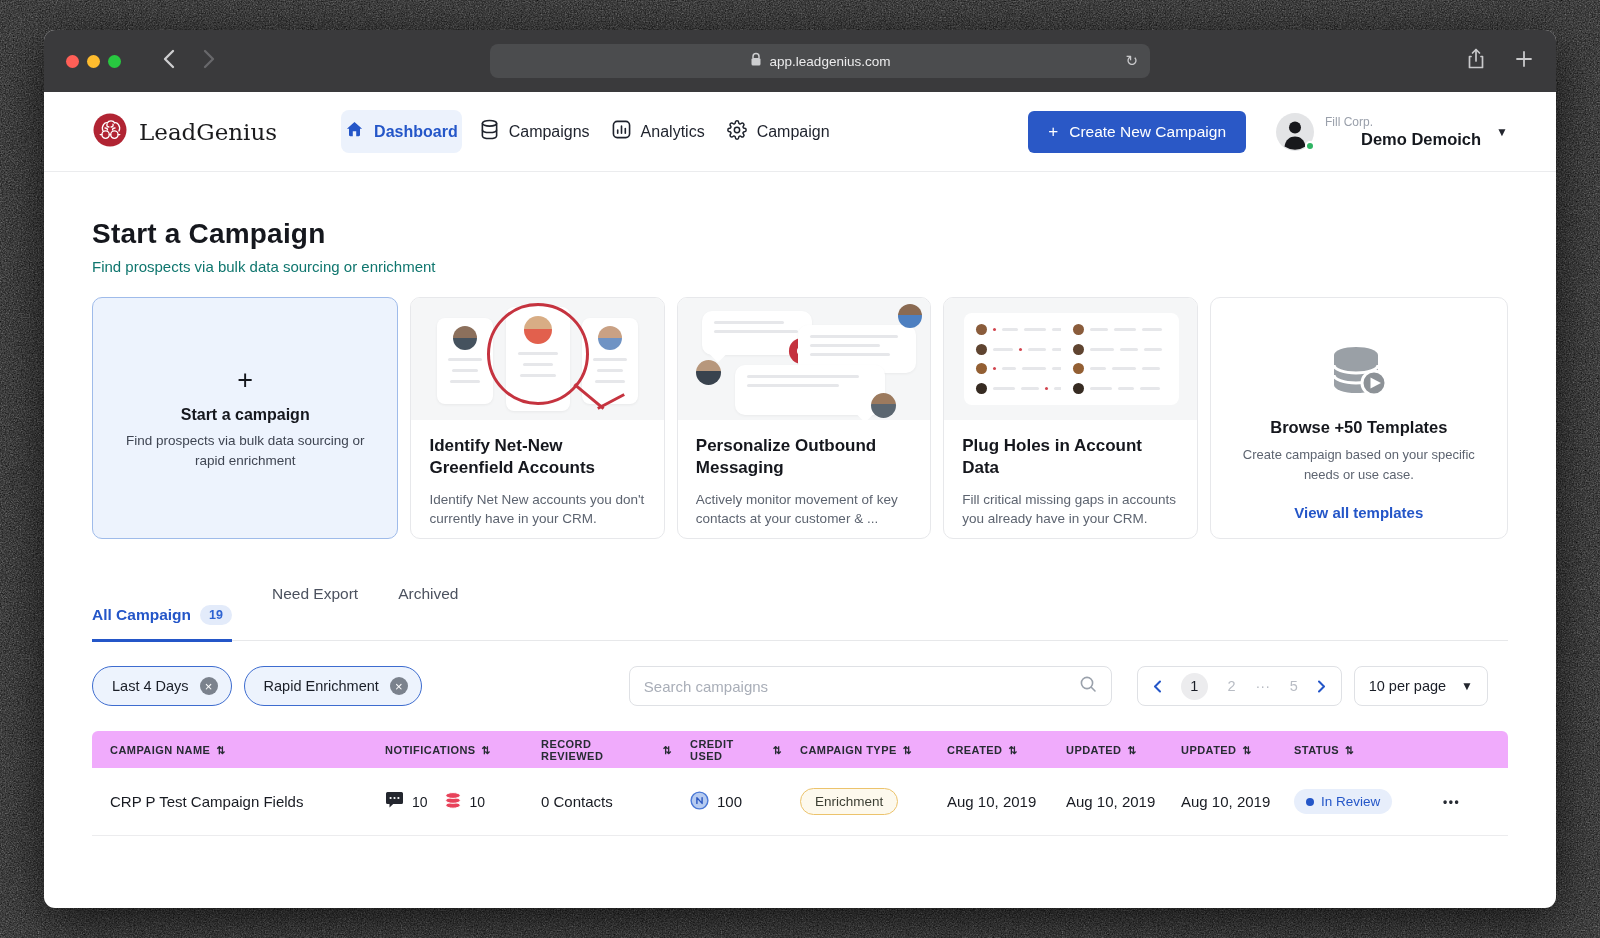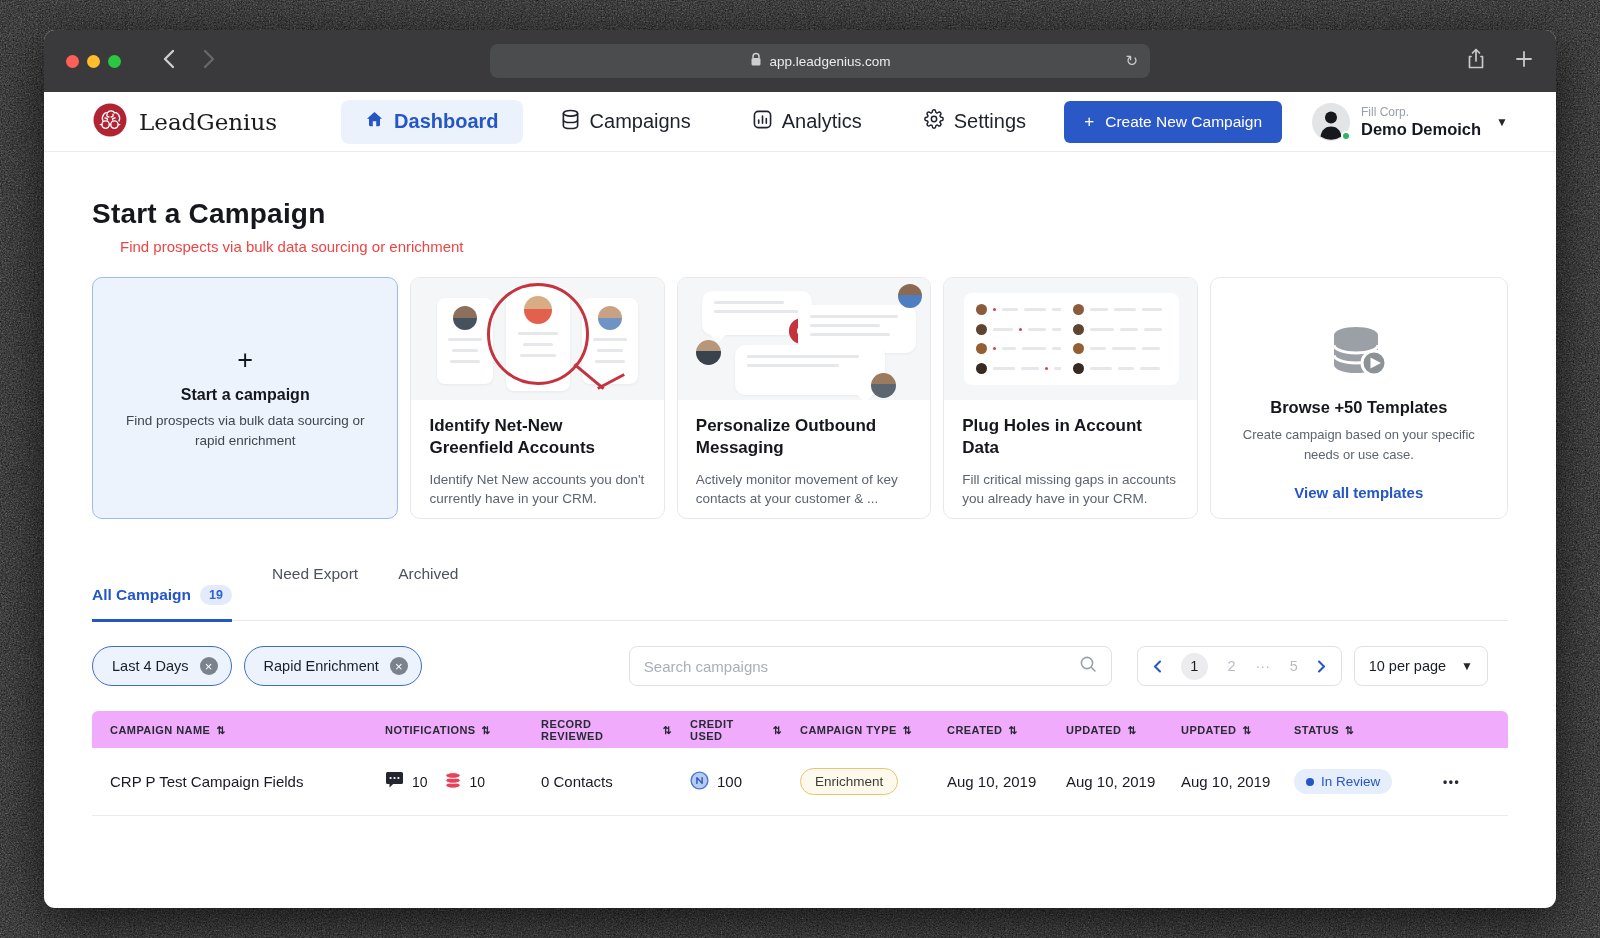--- a/index.html
+++ b/index.html
@@ -12,40 +12,40 @@
   
   .chrome { height:62px; background:#3a3a3c; display:flex; align-items:center; padding:0 22px; position:relative; }
   .lights { display:flex; gap:8px; }
   .light { width:13px; height:13px; border-radius:50%; }
   .nav-arrows { display:flex; gap:28px; margin-left:42px; }
   .urlbar { position:absolute; left:446px; top:14px; width:660px; height:34px; background:#4b4c4e; border-radius:8px; display:flex; align-items:center; justify-content:center; gap:8px; color:#ebebec; font-size:13.5px; }
   .urlbar .refresh { position:absolute; right:12px; color:#c9c9cb; font-size:15px; }
   .chrome-right { margin-left:auto; display:flex; align-items:center; gap:28px; }
 
   
-  .navbar { height:60px; display:flex; align-items:center; padding:0 48px; border-bottom:1px solid #ebecee; background:#fff; }
+  .navbar { height:80px; display:flex; align-items:center; padding:0 48px; border-bottom:1px solid #ebecee; background:#fff; }
   .brand { display:flex; align-items:center; gap:11px; }
   .brand-name { font-family:"DejaVu Serif",serif; font-size:23px; color:#1b1b1d; }
   .menu { display:flex; gap:14px; margin-left:64px; align-items:center; }
-  .menu-item { display:flex; align-items:center; gap:10px; padding:10px 24px; border-radius:8px; font-size:20px; color:#1e222c; font-weight:500; cursor:pointer; }
+  .menu-item { display:flex; align-items:center; gap:10px; padding:10px 4px; border-radius:8px; font-size:16px; color:#1e222c; font-weight:500; cursor:pointer; }
   .menu-item.active { background:#ecf2fc; color:#2456c8; font-weight:700; }
   .create-btn { margin-left:auto; height:42px; padding:0 20px; background:#2a58c6; color:#fff; border:0; border-radius:6px; display:flex; align-items:center; gap:11px; font-size:15.5px; font-family:inherit; cursor:pointer; }
   .create-btn .plus { font-size:17px; font-weight:400; }
   .user { display:flex; align-items:center; gap:11px; margin-left:30px; cursor:pointer; }
   .avatar-wrap { position:relative; width:38px; height:38px; }
   .status-dot { position:absolute; right:-1px; bottom:0; width:10px; height:10px; border-radius:50%; background:#2fb463; border:2px solid #fff; }
   .user-company { font-size:12px; color:#9aa0ab; }
-  .user-name { font-size:16.5px; color:#15181e; font-weight:700; margin-top:1px; }
+  .user-name { font-size:16.5px; color:#15181e; font-weight:700; margin-top:1px;margin-left:36px; }
   .caret { font-size:12px; color:#23262e; margin-left:4px; }
 
   
   .content { padding:0 48px; }
   .h1 { font-size:28px; font-weight:700; color:#15171d; letter-spacing:.2px; }
   .section-start .h1 { margin-top:46px; }
-  .sub { font-size:15px; color:#ef4444; margin-top:8px;margin-left:28px; }
+  .sub { font-size:15px; color:#0f766e; margin-top:8px; }
 
   .cards { display:flex; gap:12px; margin-top:22px; height:242px; }
   .card { flex:1; border-radius:10px; position:relative; background:#fff; }
   .card.cta { background:#edf3fd; border:1px solid #9fbbea; display:flex; flex-direction:column; align-items:center; justify-content:center; text-align:center; padding:0 26px; cursor:pointer; }
   .plus-big { font-size:27px; color:#15171d; margin-bottom:10px; }
   .card-title { font-size:16px; font-weight:700; color:#15171d; }
   .cta-desc { font-size:13.5px; color:#3f4552; line-height:1.5; margin-top:7px; }
   .card.plain { border:1px solid #e7e8eb; overflow:hidden; cursor:pointer; }
   .illus { height:122px; background:#f5f6f7; position:relative; overflow:hidden; }
   .card-body { padding:15px 18px 0; }
@@ -199,21 +199,21 @@
               <rect x="1.5" y="1.5" width="17" height="17" rx="4"></rect>
               <path d="M6 14v-3.5M10 14V6.5M14 14V9" stroke-linecap="round"></path>
             </svg></span>
         <span>Analytics</span>
       </div>
       <div class="menu-item">
         <span><svg width="20" height="20" viewBox="0 0 24 24" fill="none" stroke="#1e222c" stroke-width="1.8">
               <circle cx="12" cy="12" r="3.2"></circle>
               <path d="M19.4 15a1.7 1.7 0 0 0 .34 1.87l.06.06a2 2 0 1 1-2.83 2.83l-.06-.06a1.7 1.7 0 0 0-1.87-.34 1.7 1.7 0 0 0-1 1.55V21a2 2 0 1 1-4 0v-.09a1.7 1.7 0 0 0-1-1.55 1.7 1.7 0 0 0-1.87.34l-.06.06a2 2 0 1 1-2.83-2.83l.06-.06a1.7 1.7 0 0 0 .34-1.87 1.7 1.7 0 0 0-1.55-1H3a2 2 0 1 1 0-4h.09a1.7 1.7 0 0 0 1.55-1 1.7 1.7 0 0 0-.34-1.87l-.06-.06a2 2 0 1 1 2.83-2.83l.06.06a1.7 1.7 0 0 0 1.87.34 1.7 1.7 0 0 0 1-1.55V3a2 2 0 1 1 4 0v.09a1.7 1.7 0 0 0 1 1.55 1.7 1.7 0 0 0 1.87-.34l.06-.06a2 2 0 1 1 2.83 2.83l-.06.06a1.7 1.7 0 0 0-.34 1.87 1.7 1.7 0 0 0 1.55 1H21a2 2 0 1 1 0 4h-.09a1.7 1.7 0 0 0-1.55 1z"></path>
             </svg></span>
-        <span>Settings</span>
+        <span>Campaign</span>
       </div>
     </div>
     <button class="create-btn">
       <span class="plus">+</span>
       <span>Create New Campaign</span>
     </button>
     <div class="user">
       <div class="avatar-wrap">
         <svg width="38" height="38" viewBox="0 0 38 38">
             <circle cx="19" cy="19" r="19" fill="#e3e4e6"></circle>

